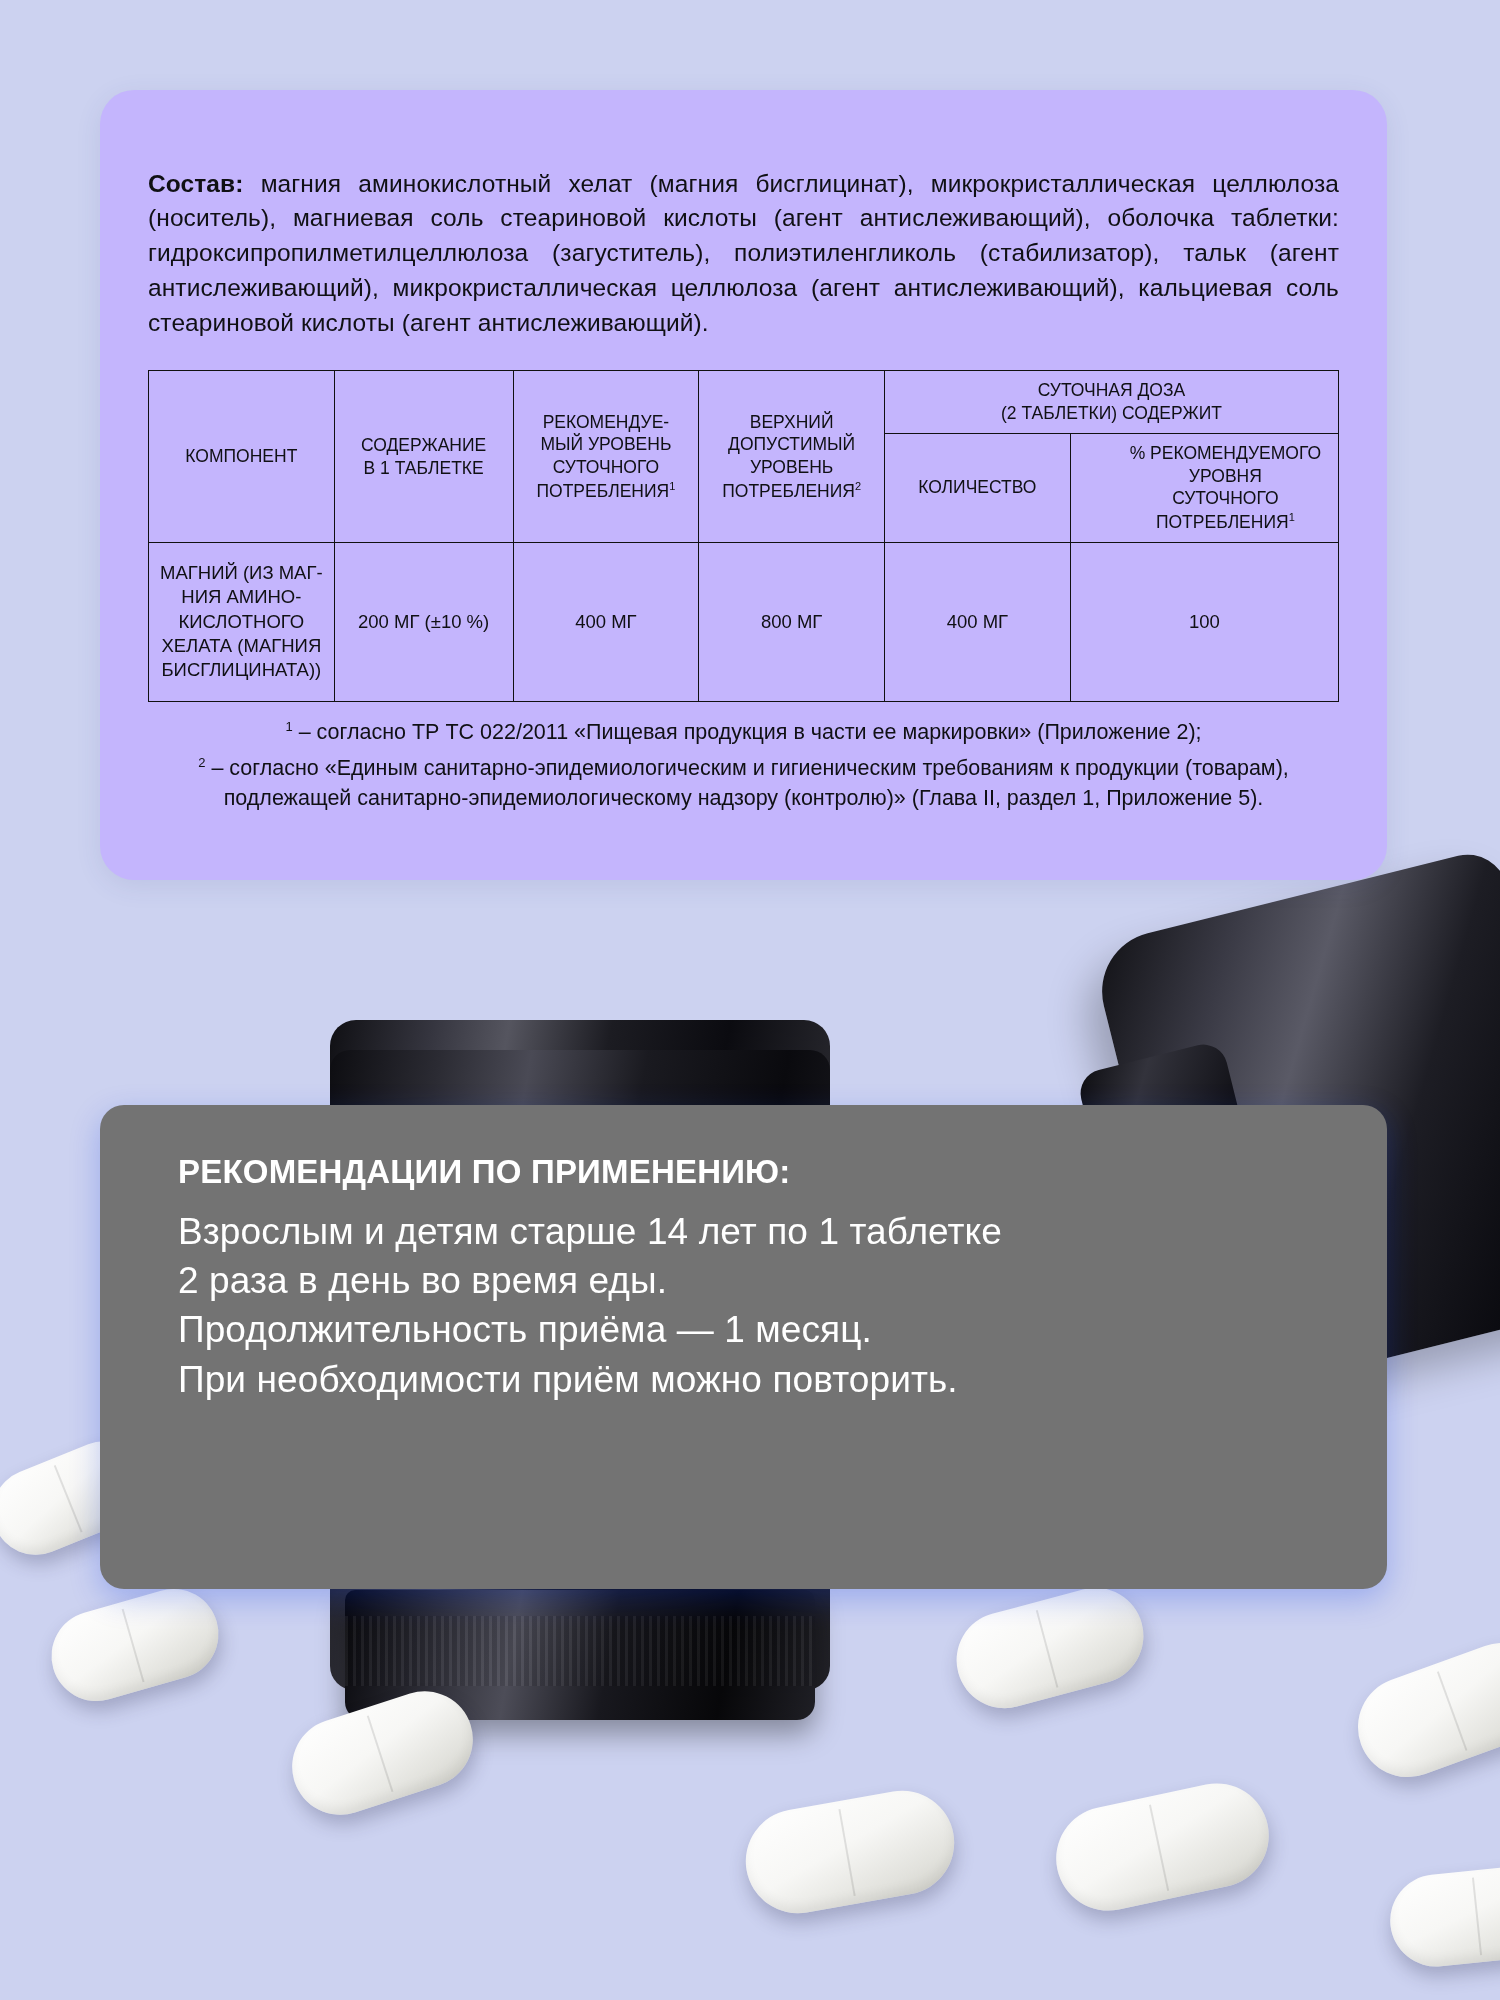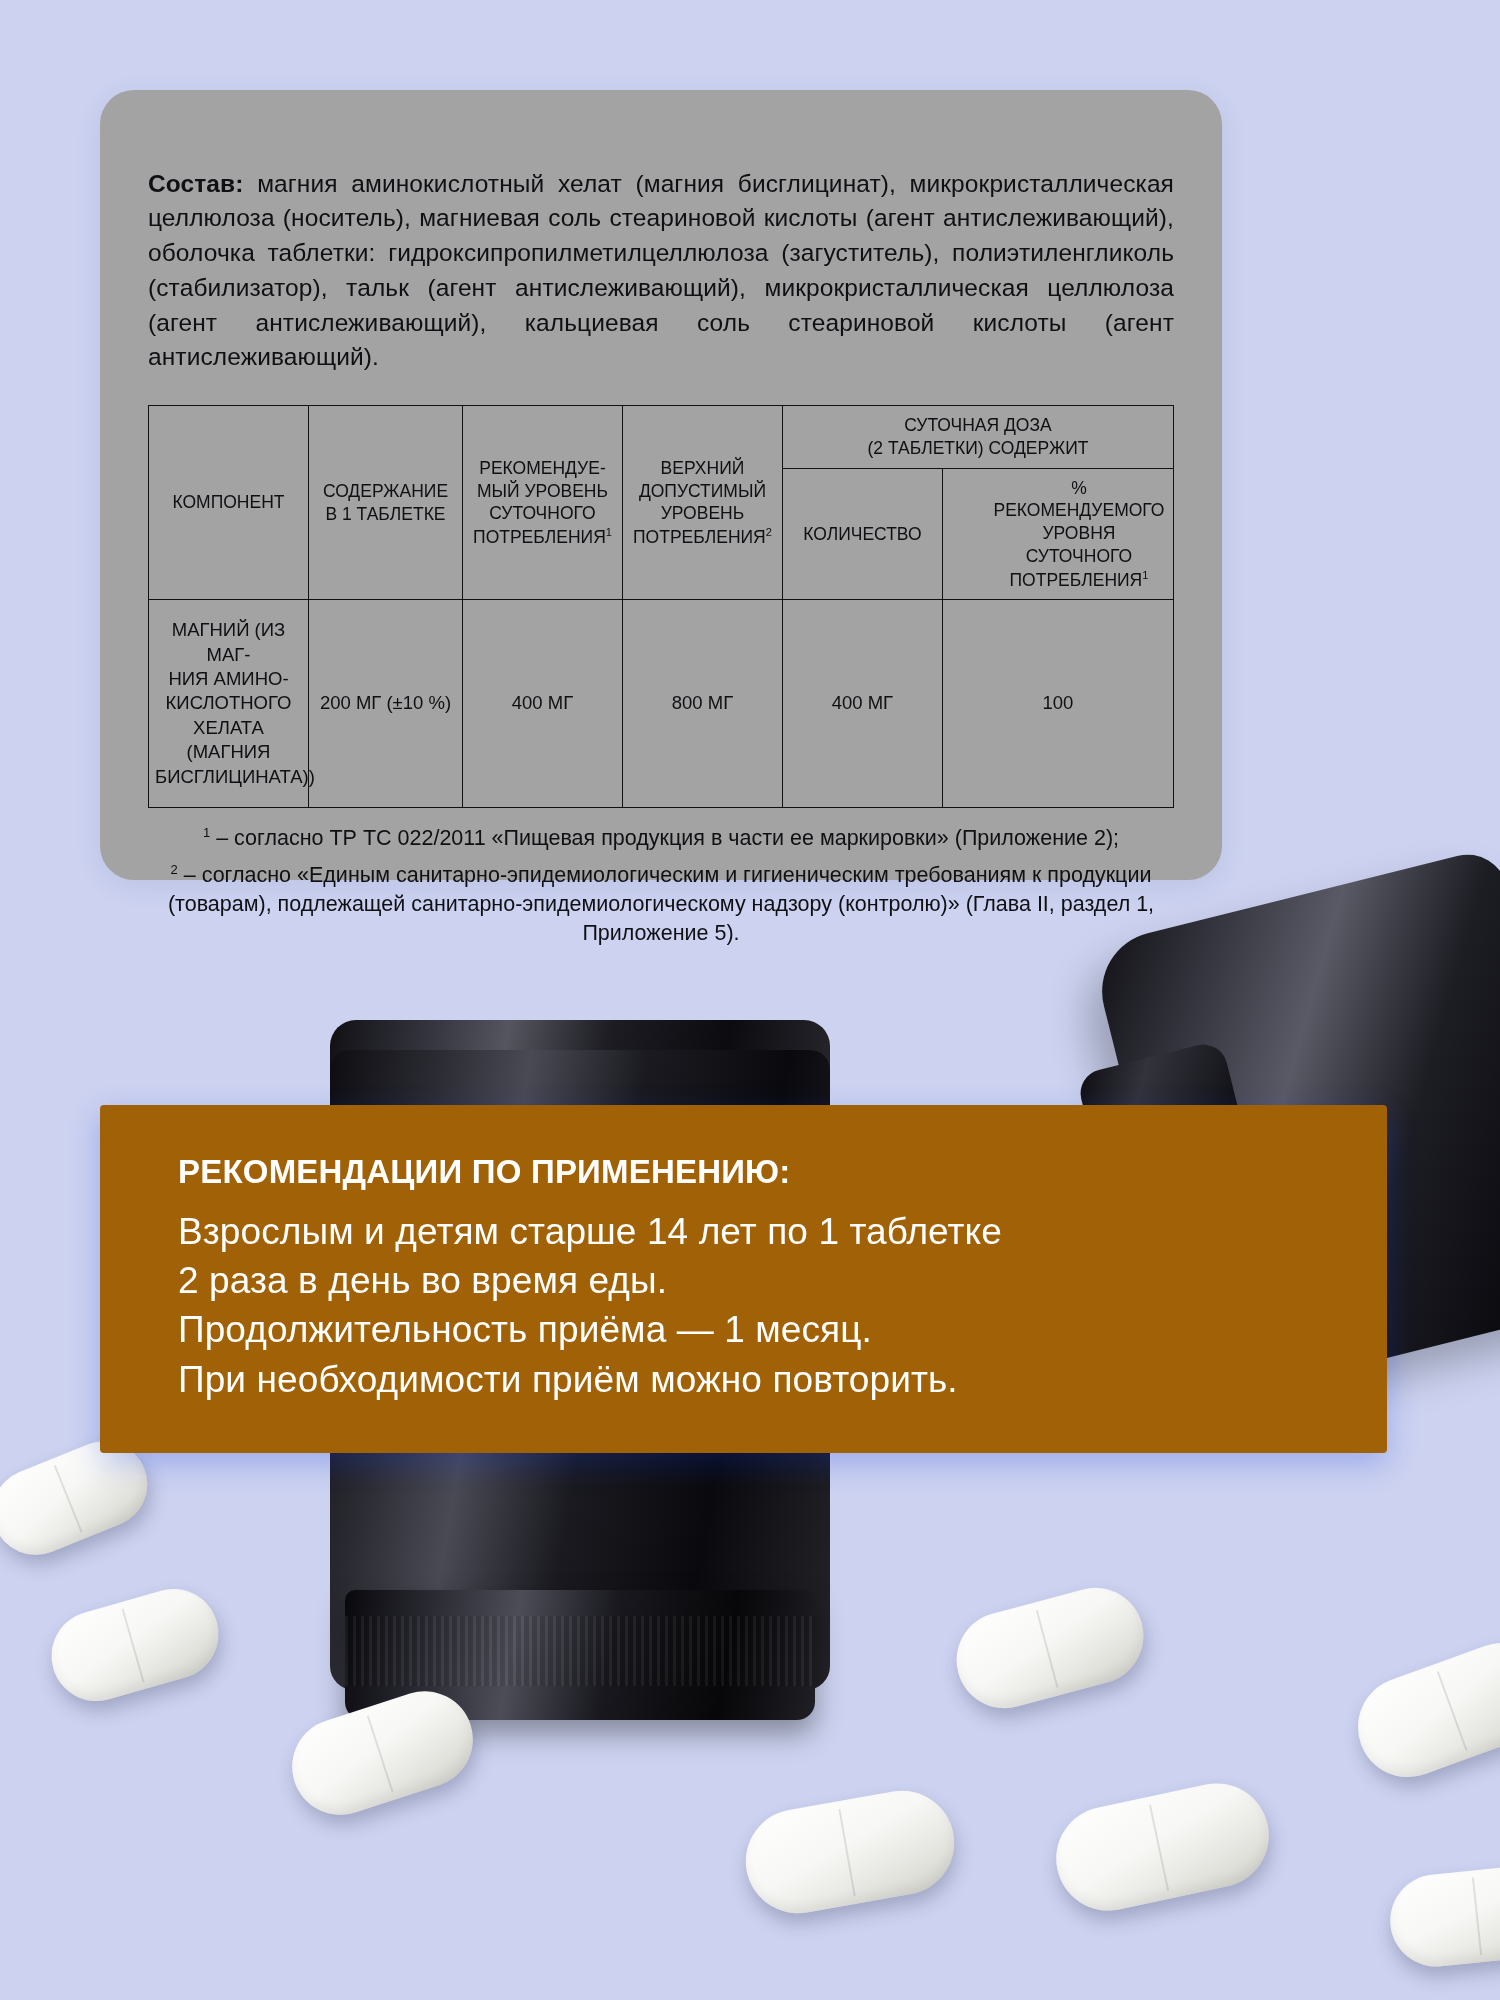--- a/index.html
+++ b/index.html
@@ -94,23 +94,23 @@
     width: 2px;
     height: 84%;
     background: rgba(0,0,0,.10);
   }
 
   
   .card-white {
     position: absolute;
     left: 100px;
     top: 90px;
-    width: 1122px;
+    width: 1287px;
     height: 790px;
-    background: #a3a3a3;
+    background: #c4b5fd;
     border-radius: 34px;
     box-shadow: 0 6px 26px rgba(60,70,130,.10);
   }
   .card-inner {
     padding: 52px 48px 0 48px;
   }
   .composition {
     font-size: 24.5px;
     line-height: 1.42;
     color: #101014;
@@ -160,23 +160,23 @@
     text-align: center;
   }
   .footnotes p { margin: 0 0 7px 0; }
 
   
   .card-blue {
     position: absolute;
     left: 100px;
     top: 1105px;
     width: 1287px;
-    height: 348px;
-    background: #a16207;
-    border-radius: 4px;
+    height: 484px;
+    background: #737373;
+    border-radius: 24px;
     color: #fff;
     box-shadow: 0 10px 30px rgba(12,54,226,.25);
   }
   .card-blue .blue-inner {
     padding: 48px 0 0 78px;
   }
   .blue-title {
     font-size: 33px;
     font-weight: 700;
     letter-spacing: .2px;

